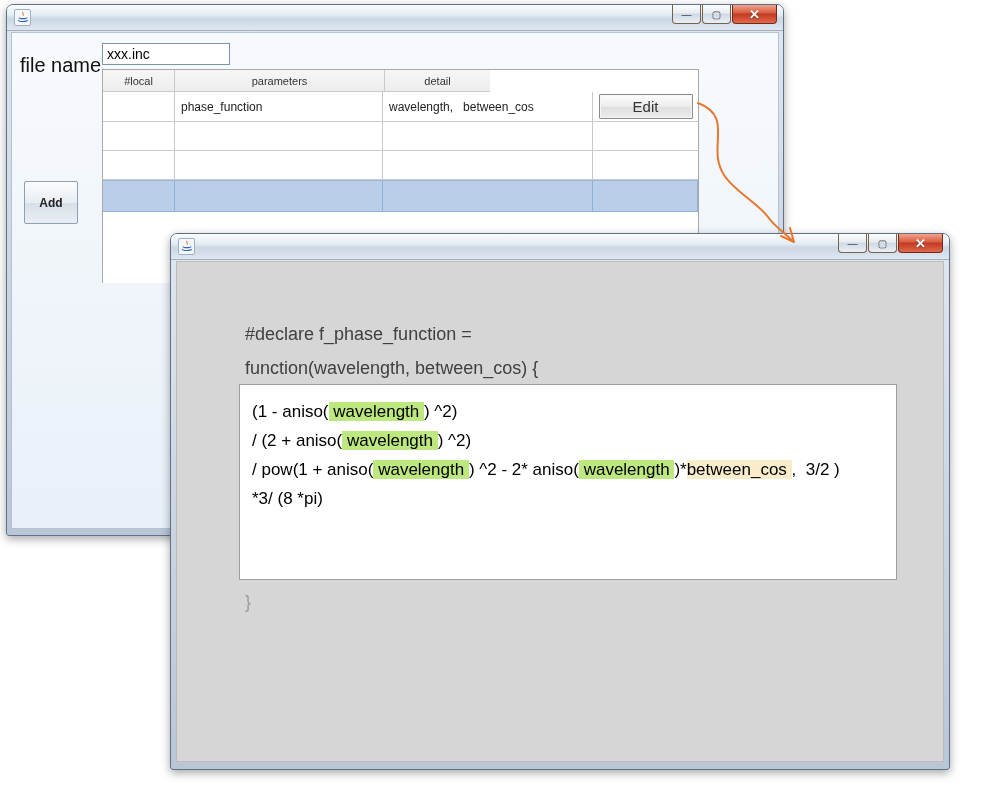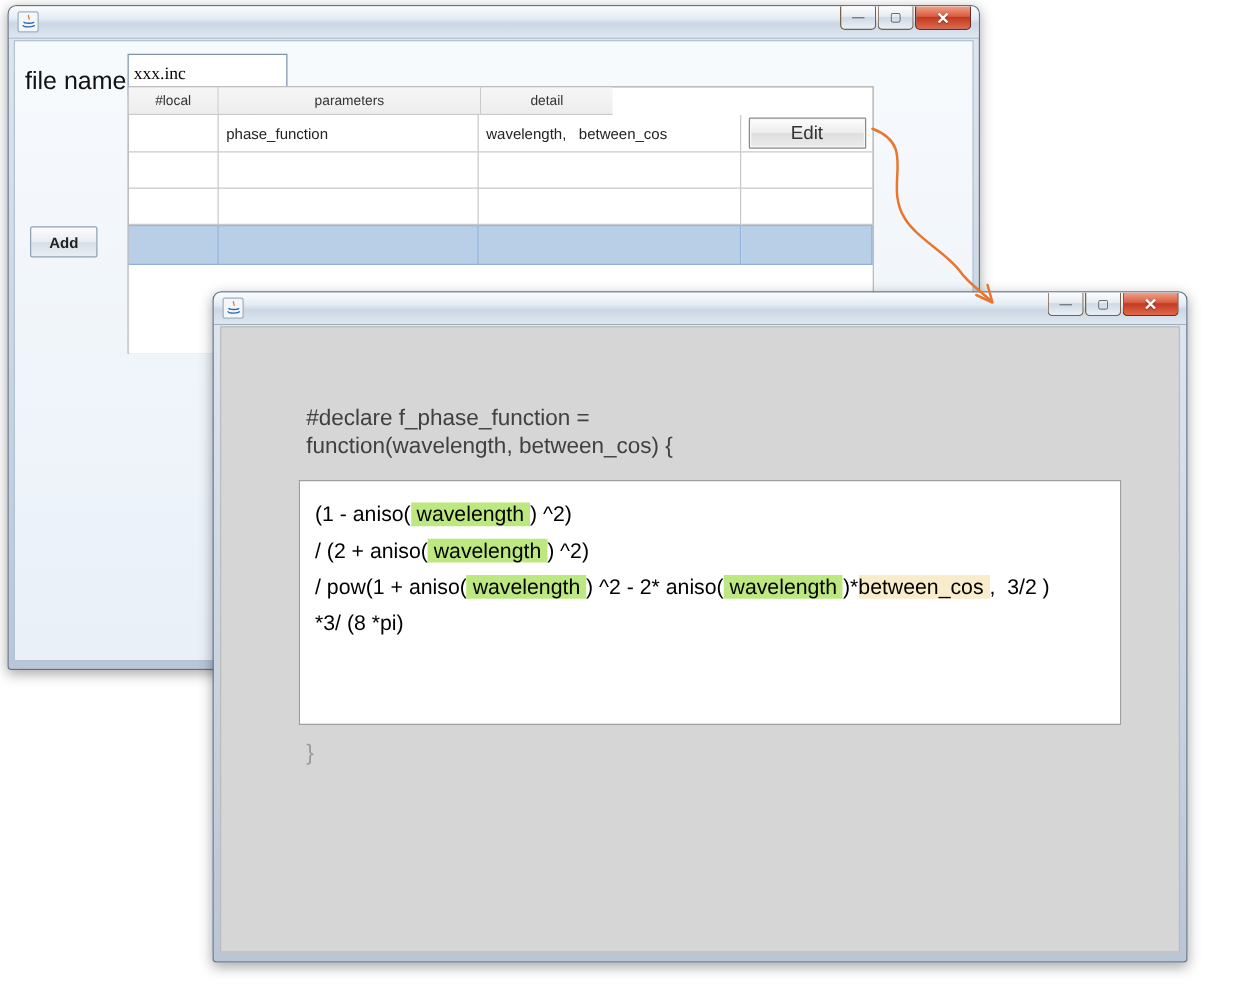--- a/index.html
+++ b/index.html
@@ -29,53 +29,53 @@
   .wbtn + .wbtn { margin-left:1px; }
 
   
   #win1 { left:6px; top:4px; width:778px; height:532px; z-index:1; }
   #win1 .content { position:absolute; left:4px; right:4px; top:27px; bottom:6px;
                    background:linear-gradient(#f7fafd,#e9f0f8);
                    border:1px solid #b4c3d4; }
   .file-label { position:absolute; left:8px; top:21px; font-size:20px; color:#111; }
   .file-input { position:absolute; left:90px; top:10px; width:128px; height:22px;
                 border:1px solid #7f93a8; background:#fff; font-size:14px;
-                padding:16px 4px; font-family:Liberation Serif, serif; }
+                padding:4px 4px; font-family:Liberation Sans, sans-serif; }
 
   .jtable { position:absolute; left:90px; top:36px; width:597px; height:214px;
             background:#fff; border:1px solid #a9a9a9; font-size:12px; color:#222; }
   .trow { display:flex; width:100%; }
   .tcell { border-right:1px solid #c9c9c9; border-bottom:1px solid #c9c9c9;
            overflow:hidden; white-space:pre; display:flex; align-items:center; }
   .tcell:last-child { border-right:none; }
   .c-local { width:72px; } .c-func { width:208px; } .c-par { width:210px; } .c-det { width:105px; }
   .thead .tcell { height:22px; background:linear-gradient(#f6f6f6,#ededed);
                   justify-content:center; font-size:11px; color:#333; }
   .tr-data .tcell { height:30px; padding-left:6px; }
   .tr-empty .tcell { height:29px; }
   .tr-sel  .tcell { height:32px; background:#b9cfe8; border-right:1px solid #8fb0d8;
                     border-bottom:1px solid #8fb0d8; border-top:1px solid #9ab8dd; }
   .tfoot { height:71px; background:#fff; }
   .edit-btn { margin:0 auto; width:94px; height:25px; font-size:15px; color:#333;
               border:1px solid #8a8a8a; border-radius:1px;
               background:linear-gradient(#fdfdfd,#ececec 50%,#dedede 51%,#ececec);
               box-shadow:inset 0 0 0 1px #f4f8fb; cursor:default;
               font-family:"Liberation Sans",sans-serif; }
-  .add-btn { position:absolute; left:12px; top:148px; width:54px; height:25px;
+  .add-btn { position:absolute; left:12px; top:148px; width:54px; height:43px;
              font-size:12px; font-weight:bold; color:#222;
              border:1px solid #8ea0b4; border-radius:2px;
              background:linear-gradient(#fbfcfd,#e8edf2 50%,#d7dfe7 51%,#e9eef3);
              cursor:default; font-family:"Liberation Sans",sans-serif; }
 
   
   #win2 { left:170px; top:233px; width:780px; height:537px; z-index:10; }
   #win2 .content { position:absolute; left:5px; right:5px; top:27px; bottom:7px;
                    background:#d6d6d6; border:1px solid #bcbcbc; }
   .decl { position:absolute; left:68px; color:#404040; font-size:18px; white-space:pre; }
-  #decl1 { top:62px; } #decl2 { top:84px; }
+  #decl1 { top:62px; } #decl2 { top:96px; }
   .brace { position:absolute; left:68px; top:330px; color:#9b9b9b; font-size:18px; }
   .code-box { position:absolute; left:62px; top:122px; width:658px; height:196px;
               background:#fff; border:1px solid #9f9f9f; padding:12px 12px;
               font-size:17px; color:#000000; overflow:hidden; }
   .code-line { line-height:29px; white-space:pre; }
   .code-line span { white-space:pre; }
   .hl-green { background:var(--hl-green); }
   .hl-yellow { background:var(--hl-yellow); }
 
   

